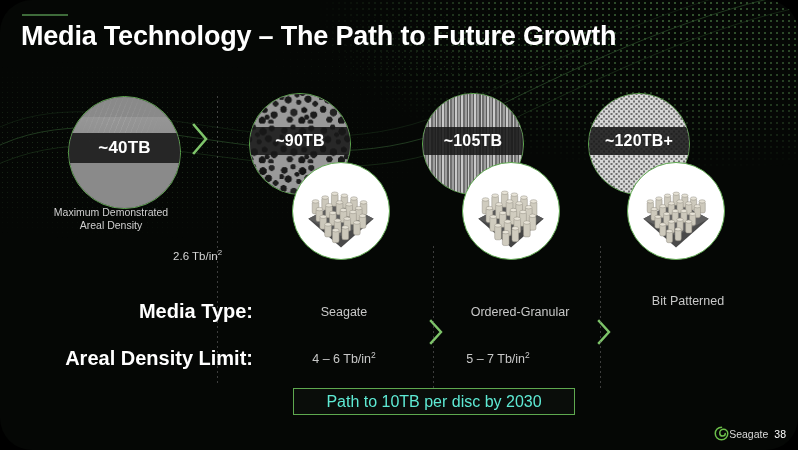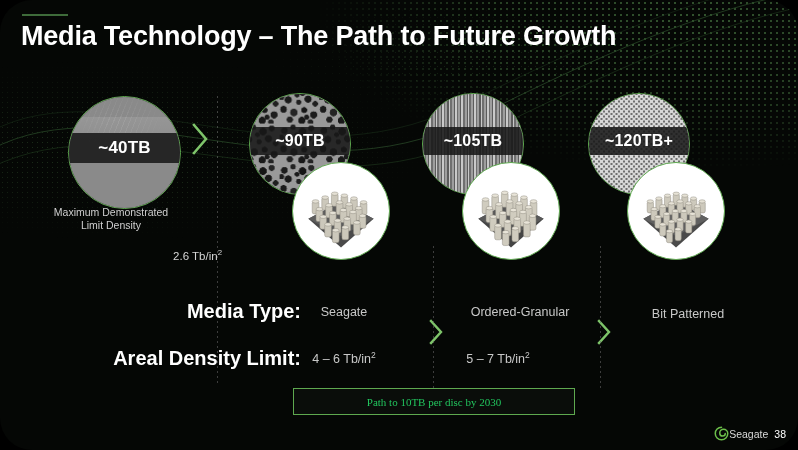--- a/index.html
+++ b/index.html
@@ -154,36 +154,36 @@
   .vdiv {
     position:absolute; width:1px; top:100px; height:300px;
     background-image:linear-gradient(to bottom, #6a6a6a 0 2px, transparent 2px 5px);
     background-size:1px 5px;
     opacity:0.55;
   }
 
   
   .rowlabel {
     position:absolute; right:0; width:250px; text-align:right;
-    font-size:20px; font-weight:bold; color:#ffffff; white-space:nowrap;margin-left:48px;
+    font-size:20px; font-weight:bold; color:#ffffff; white-space:nowrap;
   }
   .cell {
     position:absolute; text-align:center; white-space:nowrap;
     color:#c8c8c8;
   }
   .cell.type { font-size:12.5px; }
   .cell.den  { font-size:12.5px; }
 
   
   .banner {
     position:absolute; left:293px; top:388px; width:282px; height:27px;
     border:1.4px solid #5ea84f; background:#0a0d0a;
     display:flex; align-items:center; justify-content:center;
   }
-  .banner span { font-size:11px; color:#22c55e; white-space:nowrap;font-family:Liberation Serif, serif; }
+  .banner span { font-size:16px; color:#5eead4; white-space:nowrap; }
 
   
   .footer { position:absolute; right:12px; bottom:9px; display:flex; align-items:center; }
   .footer .brand { font-size:10.5px; color:#d9d9d9; }
   .footer .pageno { font-size:10.5px; color:#ffffff; margin-left:6px; }
 </style>
 </head>
 <body>
 
 <div id="slide">
@@ -204,21 +204,21 @@
 
     <div class="ring plain" style="left:68px; top:96px; width:113px; height:113px;">
       <div class="tex-flat"></div>
       <div class="band" style="top:36px; height:30px;">
         <span style="font-size:17px;">~40TB</span>
       </div>
     </div>
 
     <div class="cap1">
       <div>Maximum Demonstrated</div>
-      <div>Limit Density</div>
+      <div>Areal Density</div>
     </div>
     <div class="cap2">
       <span>2.6 Tb/in</span><sup>2</sup>
     </div>
 
     <div class="chev" style="left:190px; top:122px;">
       <svg width="20" height="34" viewBox="0 0 20 34">
           <path d="M4,3 L16,17 L4,31" fill="none" stroke="#7ec46a" stroke-width="2.6" stroke-linecap="square"></path>
         </svg>
     </div>
@@ -447,21 +447,21 @@
     </div>
   </div>
 
   <div class="vdiv" style="left:217px; top:96px; height:290px;"></div>
   <div class="vdiv" style="left:433px; top:246px; height:145px;"></div>
   <div class="vdiv" style="left:600px; top:246px; height:145px;"></div>
 
   <div class="rowlabel" style="left:0; top:300px; width:253px;">Media Type:</div>
   <div class="cell type" style="left:264px; top:305px; width:160px;">Seagate</div>
   <div class="cell type" style="left:440px; top:305px; width:160px;">Ordered-Granular</div>
-  <div class="cell type" style="left:608px; top:307px; width:160px;">Bit Patterned</div>
+  <div class="cell type" style="left:608px; top:294px; width:160px;">Bit Patterned</div>
 
   <div class="rowlabel" style="left:0; top:347px; width:253px;">Areal Density Limit:</div>
   <div class="cell den" style="left:264px; top:350px; width:160px;">
     <span>4 – 6 Tb/in</span><sup>2</sup>
   </div>
   <div class="cell den" style="left:418px; top:350px; width:160px;">
     <span>5 – 7 Tb/in</span><sup>2</sup>
   </div>
 
   <div class="banner">

